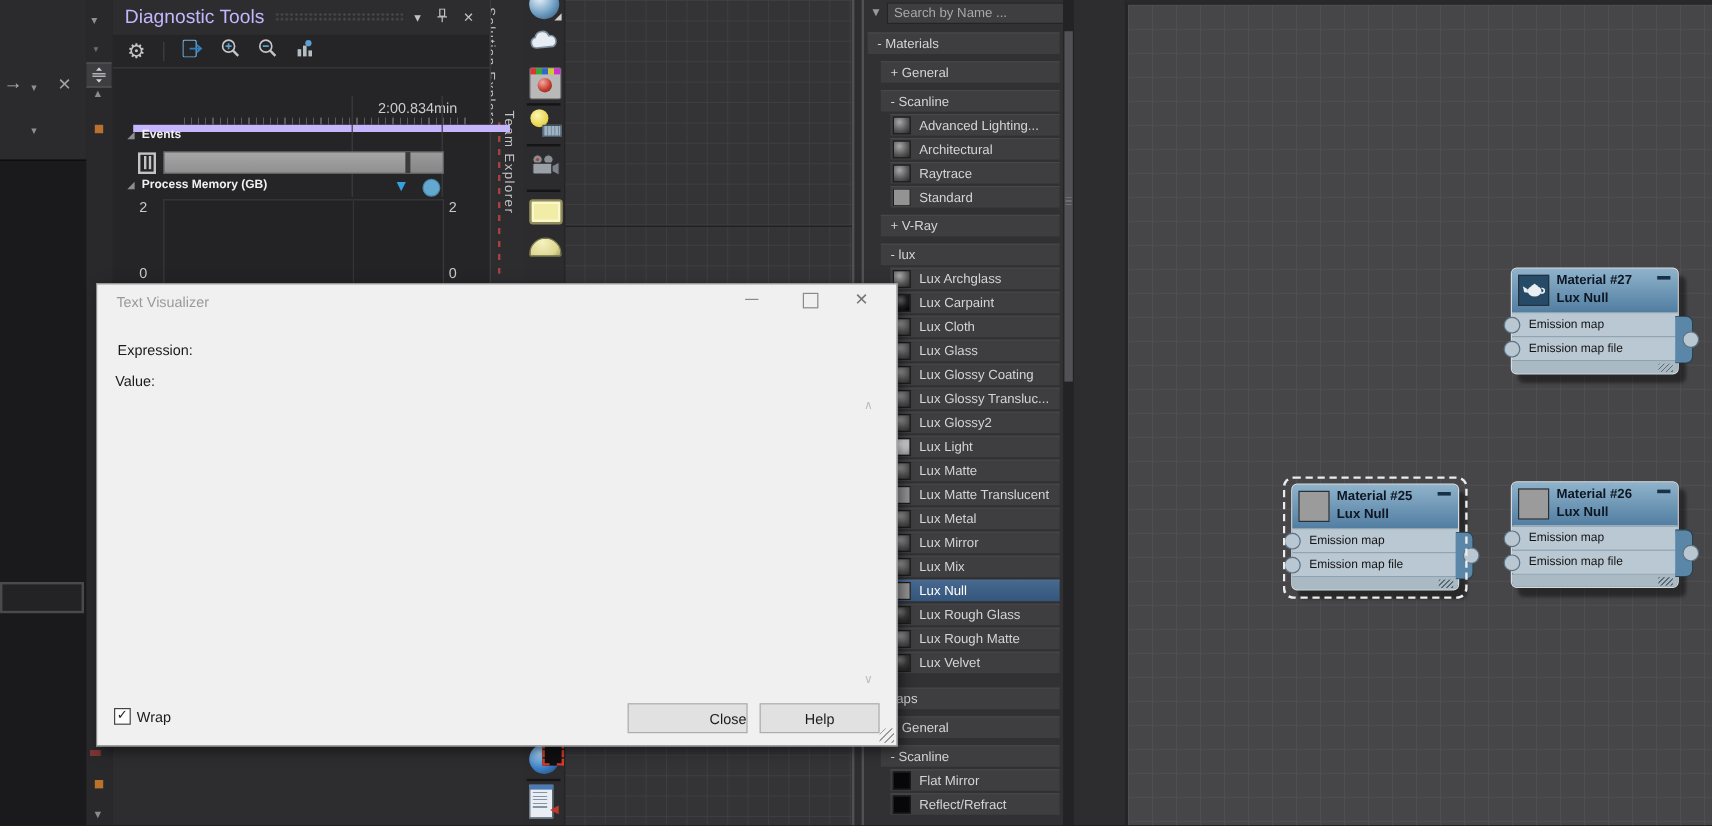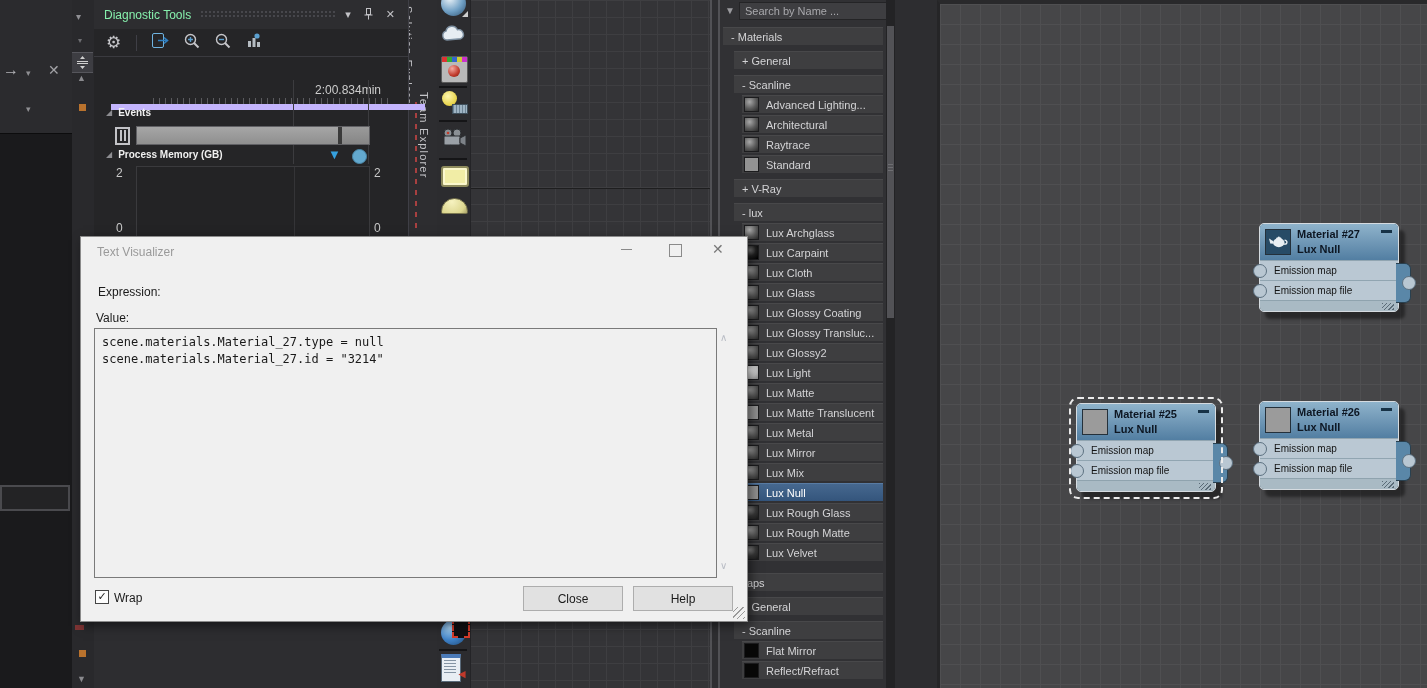--- a/index.html
+++ b/index.html
@@ -15,21 +15,21 @@
   
   .left-strip{position:absolute;left:72px;top:0;width:22px;height:688px;background:#29292c;}
   .st-caret{position:absolute;color:#909094;font-size:10px;}
   .st-split{position:absolute;left:0;top:52px;width:21px;height:19px;background:#3d3d42;border-top:1px solid #56565c;border-bottom:1px solid #56565c;display:flex;align-items:center;justify-content:center;}
   .st-tri{position:absolute;left:5px;color:#8a8a8e;font-size:9px;}
   .st-sq{position:absolute;left:7px;width:7px;height:7px;background:#b9722d;}
   .st-red{position:absolute;left:3px;top:625px;width:9px;height:5px;background:#7e3434;}
   
   .diag{position:absolute;left:94px;top:0;width:314px;height:236px;background:#252527;border-right:1px solid #3f3f46;z-index:5;}
   .dt-title{position:absolute;left:0;top:0;width:100%;height:29px;display:flex;align-items:center;background:#2d2d30;}
-  .dt-title-text{margin-left:10px;font-size:12px;color:#86efac;white-space:nowrap;}
+  .dt-title-text{margin-left:10px;font-size:16px;color:#c4b5fd;white-space:nowrap;}
   .dt-dots{flex:1;height:7px;margin:0 9px;background-image:radial-gradient(#47474c 1px,transparent 1.2px);background-size:4px 4px;background-position:0 3px;}
   .dt-btn{color:#c2c2c6;font-size:11px;margin-right:13px;}
   .dt-toolbar{position:absolute;left:0;top:29px;width:100%;height:28px;border-bottom:1px solid #3a3a3f;display:flex;align-items:center;gap:15px;padding-left:12px;box-sizing:border-box;}
   .dt-gear{color:#c6c6ca;font-size:17px;line-height:1;}
   .dt-sep{width:1px;height:16px;background:#3f3f46;}
   .dt-session{position:absolute;left:12px;top:62px;font-size:12px;font-weight:bold;color:#f2f2f2;}
   .dt-ruler{position:absolute;left:17px;top:80px;width:100%;height:24px;border-bottom:6px solid #c4b5fd;text-align:center;}
   .dt-time{position:absolute;right:44px;top:3px;font-size:12px;color:#cccccc;}
   .dt-ticks{position:absolute;left:42px;bottom:0;width:238px;height:6px;
             background-image:repeating-linear-gradient(90deg,#5a5a5e 0 1px,transparent 1px 6px);}
@@ -499,24 +499,22 @@
 
   <div class="dialog">
     <div class="dlg-title">
       <span class="dlg-title-text">Text Visualizer</span>
       <span class="dlg-min"></span>
       <span class="dlg-max"></span>
       <span class="dlg-close">✕</span>
     </div>
     <span class="dlg-label-exp">Expression:</span>
     <span class="dlg-label-val">Value:</span>
-    <div class="dlg-text">scene.materials.Material_27.type = null
-scene.materials.Material_27.id = "3214"</div>
     <span class="dlg-chev" style="top:95px;">∧</span>
     <span class="dlg-chev" style="top:323px;">∨</span>
     <div class="dlg-check">✓</div>
     <span class="dlg-wrap-label">Wrap</span>
-    <div class="dlg-btn" style="left:442px;">Close</div>
+    <div class="dlg-btn" style="left:442px;text-align:right;">Close</div>
     <div class="dlg-btn" style="left:552px;">Help</div>
     <div class="dlg-grip"></div>
   </div>
 
 </div>
 
 </body></html>

